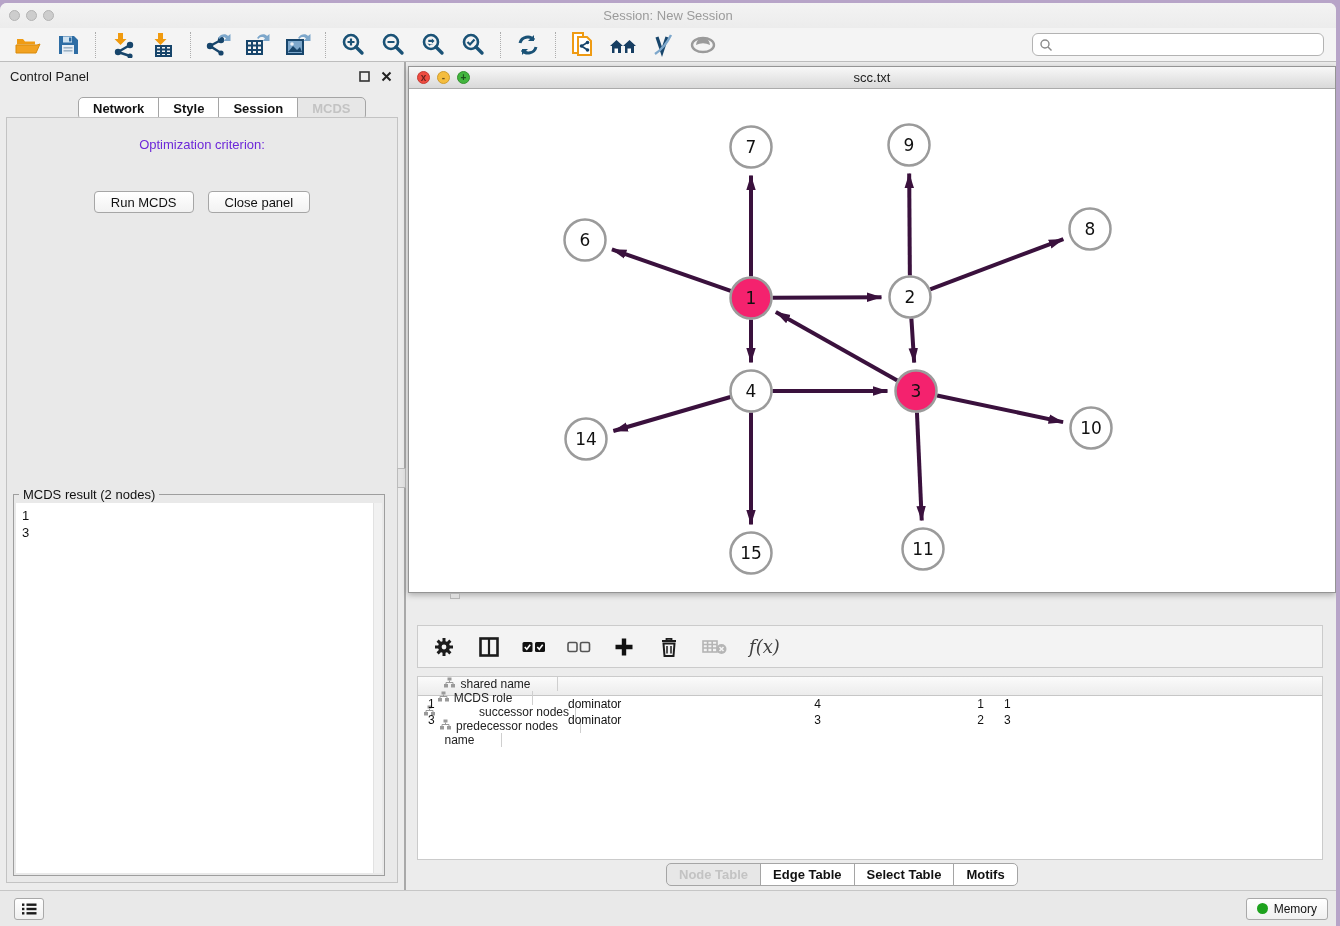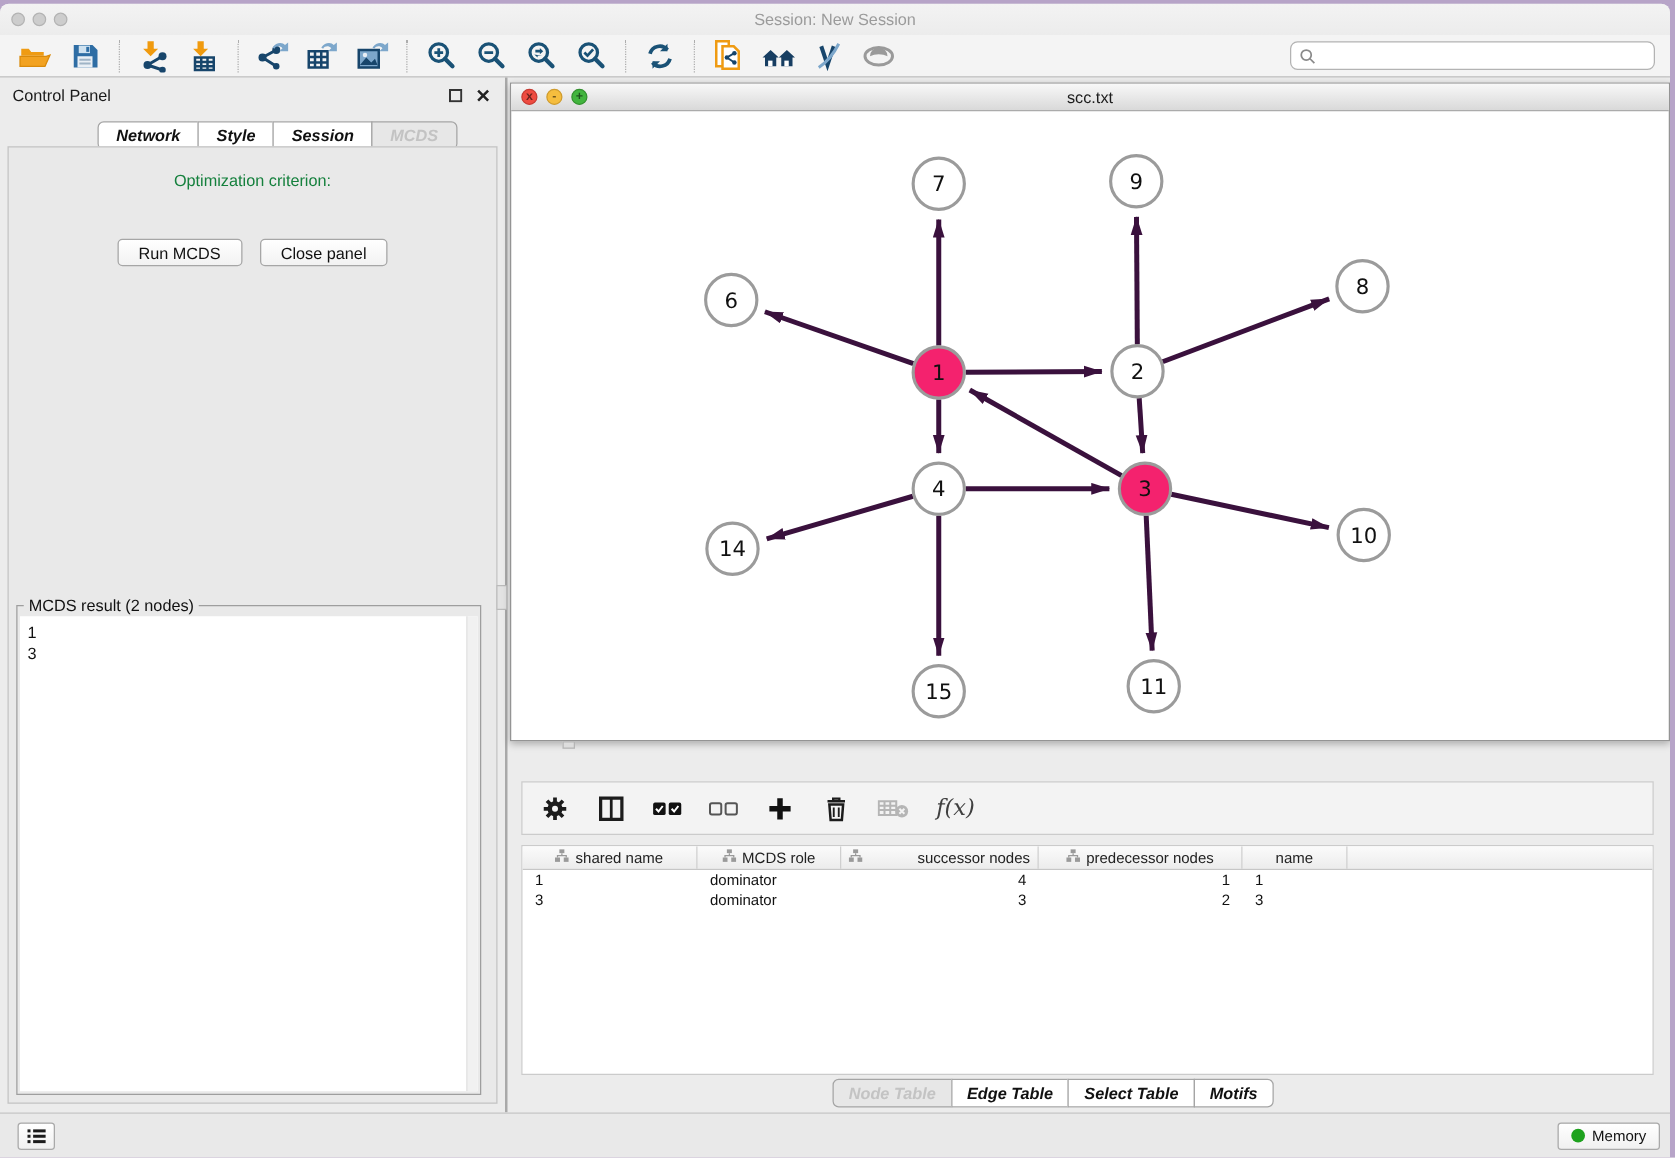--- a/index.html
+++ b/index.html
@@ -24,42 +24,42 @@
   .search input { border:none; outline:none; flex:1; font-size:12px; background:transparent; }
 
   
   .content { position:absolute; top:59px; bottom:36px; left:0; right:0; }
 
   
   .cpanel { position:absolute; left:0; top:0; width:404px; height:100%; }
   .panel-head { height:28px; display:flex; align-items:center; padding:0 10px; font-size:13px; color:#1a1a1a; }
   .panel-head .spacer { flex:1; }
   .mini-ic { width:16px; height:16px; display:flex; align-items:center; justify-content:center; margin-left:6px; }
-  .tabs { display:flex;font-style:italic; }
+  .tabs { display:flex; }
   .cp-tabs { position:absolute; left:78px; top:35px; }
   .tab { background:#fff; border:1px solid #a5a5a5; margin-left:-1px; padding:3px 14px;
          font-size:13px; font-weight:600; color:#111; line-height:15px; }
   .tab:first-child { border-radius:5px 0 0 5px; margin-left:0; }
   .tab:last-child { border-radius:0 5px 5px 0; }
   .tab.active { background:#e7e7e7; color:#c3c3c3; }
   .cp-body { position:absolute; left:6px; top:55px; width:392px; bottom:7px;
              background:#e9e9e9; border:1px solid #c3c3c3; }
-  .opt-label { text-align:center; margin-top:19px; font-size:13px; color:#15803d; }
+  .opt-label { text-align:center; margin-top:19px; font-size:13px; color:#6d28d9; }
   .combo { position:absolute; left:38px; top:40px; width:310px; height:23px; background:#fff;
            border:1px solid #a8a8a8; border-radius:5px; display:flex; align-items:center;
            font-size:13px; padding-left:9px; color:#111; }
   .combo .stepper { margin-left:auto; width:17px; height:100%; display:flex; flex-direction:column;
                     align-items:center; justify-content:center; gap:2px; }
   .arr-up { width:0;height:0;border-left:4px solid transparent;border-right:4px solid transparent;border-bottom:5px solid #555; }
   .arr-dn { width:0;height:0;border-left:4px solid transparent;border-right:4px solid transparent;border-top:5px solid #555; }
   .btn-row { position:absolute; top:73px; left:0; width:100%; display:flex; justify-content:center; gap:14px; }
   .pushbtn { height:22px; padding:0 16px; background:linear-gradient(#ffffff,#f2f2f2);
              border:1px solid #a6a6a6; border-radius:4px; font-size:13px; color:#111;
              font-family:"Liberation Sans",sans-serif; }
-  .result-group { position:absolute; left:6px; top:366px; width:372px; bottom:6px;
+  .result-group { position:absolute; left:6px; top:376px; width:372px; bottom:6px;
                   border:1px solid #9e9e9e; }
   .result-legend { position:absolute; top:-8px; left:5px; background:#e9e9e9; padding:0 4px; font-size:13px; color:#111; }
   .result-inner { position:absolute; left:2px; right:2px; top:8px; bottom:2px; background:#fff; }
   .result-scroll { position:absolute; right:0; top:0; bottom:0; width:9px; background:#f1f1f1; border-left:1px solid #e2e2e2; }
   .result-text { padding:4px 6px; font-size:13px; line-height:17px; color:#111; white-space:pre-line; }
 
   
   .vsplit { position:absolute; left:404px; top:0; bottom:0; width:2px; background:#a9a9a9; }
   .vsplit-handle { position:absolute; left:397px; top:406px; width:9px; height:20px;
                    background:#e3e3e3; border:1px solid #bbb; }
@@ -81,21 +81,21 @@
   .nf-canvas { position:absolute; left:0; right:0; top:22px; bottom:0; }
 
   
   .tpanel { position:absolute; left:408px; top:534px; right:0; height:294px; }
   .tp-toolbar { position:absolute; left:9px; right:13px; top:29px; height:43px; background:#f3f3f3;
                 border:1px solid #cbcbcb; display:flex; align-items:center; padding-left:14px; gap:21px; }
   .tp-ic { display:flex; align-items:center; justify-content:center; min-width:24px; height:26px; }
   .fx { font-family:"DejaVu Serif",serif; font-style:italic; font-size:18px; color:#404040; }
   .tp-table { position:absolute; left:9px; right:13px; top:80px; bottom:30px; background:#fff;
               border:1px solid #cbcbcb; overflow:hidden; }
-  .thead { display:flex; height:19px; background:linear-gradient(#fbfbfb,#ececec); border-bottom:1px solid #c6c6c6; }
+  .thead { display:flex; height:19px; background:linear-gradient(#fbfbfb,#ececec); border-bottom:1px solid #c6c6c6;flex-direction:column; }
   .th { display:flex; align-items:center; justify-content:center; gap:5px; font-size:12px; color:#222;
         border-right:1px solid #cfcfcf; height:100%; }
   .trow { display:flex; height:16px; }
   .td { font-size:12px; color:#111; line-height:16px; padding:0 10px; white-space:nowrap; overflow:hidden; }
   .tp-tabs { position:absolute; left:258px; bottom:4px; }
   .tp-tabs .tab { padding:3px 12px; }
 
   
   .statusbar { position:absolute; left:0; right:0; bottom:0; height:36px; background:#e9e9e9;
                border-top:1px solid #c6c6c6; display:flex; align-items:center; padding:0 8px; }

